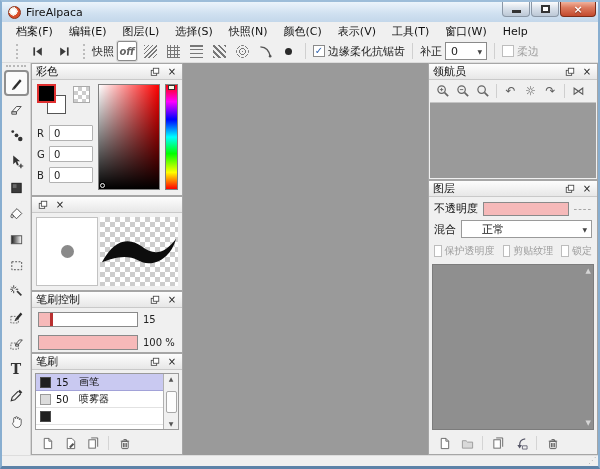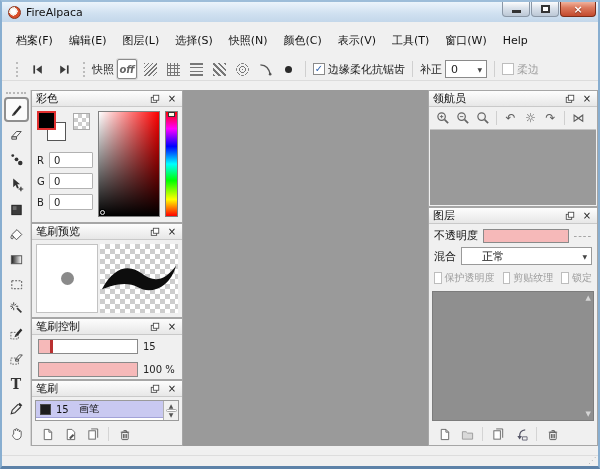--- a/index.html
+++ b/index.html
@@ -1,17 +1,17 @@
 <!DOCTYPE html>
 <html><head>
 <meta charset="utf-8">
 <style>
   * { margin:0; padding:0; box-sizing:border-box; font-family:"DejaVu Sans",sans-serif; }
   html,body { width:600px; height:469px; background:#fff; }
-  .window { width:600px; height:469px; border:2px solid #88aed0; border-top-color:#9dbdd9; border-bottom:3px solid #5d82a8; background:#f0f0f0; display:flex; flex-direction:column; overflow:hidden;gap:9px; }
+  .window { width:600px; height:469px; border:2px solid #88aed0; border-top-color:#9dbdd9; border-bottom:3px solid #5d82a8; background:#f0f0f0; display:flex; flex-direction:column; overflow:hidden; }
 
   
   .titlebar { height:20px; flex:0 0 20px; background:linear-gradient(#ecf4fb,#cfe0f0 60%,#c3d7ea); display:flex; align-items:flex-start; padding:0 2px 0 6px; }
   .tb-left { display:flex; align-items:center; gap:5px; height:20px; flex:1; }
   .app-icon { width:13px; height:13px; border-radius:50%; background:radial-gradient(circle at 40% 40%, #fff 0 28%, #f6f0e8 30% 44%, #d94f2b 46% 100%); border:1px solid #8c3318; }
   .title-text { font-size:11px; color:#111; }
   .winbtns { display:flex; gap:1px; }
   .winbtn { width:28px; height:15px; border:1px solid #8a97a6; border-top:none; border-radius:0 0 4px 4px; background:linear-gradient(#fdfdfd,#d9e1ea 45%,#bcc8d6); display:flex; align-items:center; justify-content:center; }
   .winbtn.close { width:36px; background:linear-gradient(#f0b29c,#dc7a5e 40%,#c34a2e); border-color:#7e2d18; }
   .min-glyph { width:9px; height:3px; background:#333; margin-top:4px; }
@@ -369,21 +369,20 @@
             <span class="sv-marker"></span>
           </div>
           <div class="hue-bar">
             <span class="hue-marker"></span>
           </div>
         </div>
       </div>
 
       <div class="panel p-preview">
         <div class="panel-header">
-          <span class="ph-title">笔刷预览</span>
           <span class="ph-btn">
               <svg width="10" height="10" viewBox="0 0 12 12">
                 <rect x="1.5" y="4" width="6.5" height="6" fill="#fff" stroke="#444"></rect>
                 <rect x="4" y="1.5" width="6.5" height="6" fill="#fff" stroke="#444"></rect>
               </svg>
             </span>
           <span class="ph-btn">
               <span>×</span>
             </span>
         </div>

